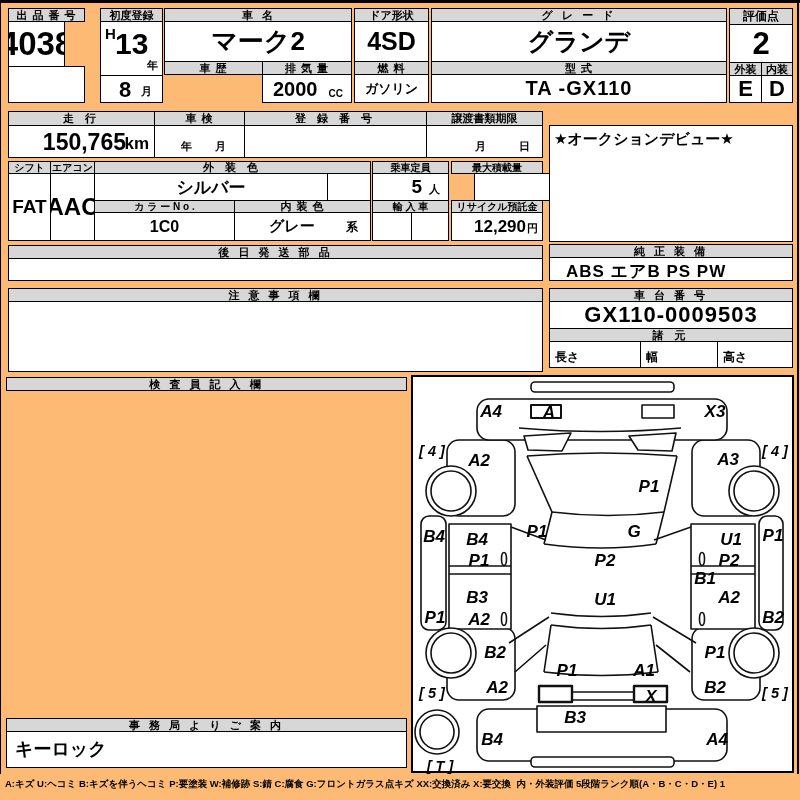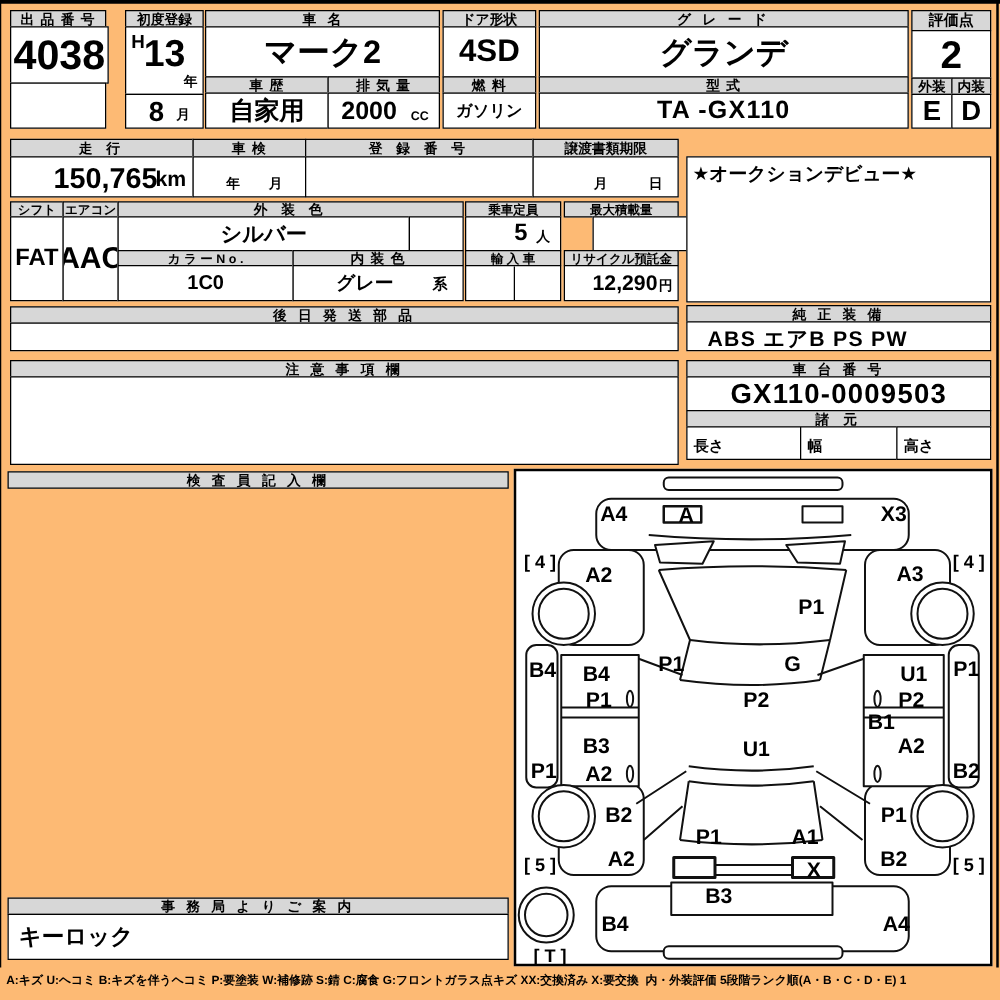--- a/index.html
+++ b/index.html
@@ -21,39 +21,38 @@
 </head>
 <body>
 
 <div id="sheet">
 
   <div class="frame" style="left:0;top:0;width:800px;height:3px;"></div>
   <div class="frame" style="left:0;top:0;width:1px;height:774px;"></div>
   <div class="frame" style="left:797px;top:0;width:2px;height:774px;"></div>
 
   <div class="hdr" style="left:8px;top:8px;width:77px;height:14px;">出 品 番 号</div>
-  <div class="cell ctr" style="left:8px;top:21px;width:79px;height:46px;font-size:33px;font-weight:bold;">4038</div>
+  <div class="cell ctr" style="left:8px;top:21px;width:57px;height:46px;font-size:33px;font-weight:bold;">4038</div>
   <div class="cell" style="left:8px;top:66px;width:77px;height:37px;"></div>
 
   <div class="hdr" style="left:100px;top:8px;width:63px;height:14px;letter-spacing:0;">初度登録</div>
   <div class="cell" style="left:100px;top:21px;width:63px;height:55px;">
     <span class="abs" style="left:4px;top:3px;font-size:15px;font-weight:bold;">H</span>
     <span class="abs" style="left:14px;top:5px;font-size:30px;font-weight:bold;">13</span>
     <span class="abs" style="right:4px;bottom:2px;font-size:11px;font-weight:bold;">年</span>
   </div>
   <div class="cell" style="left:100px;top:75px;width:63px;height:28px;">
     <span class="abs" style="left:18px;top:1px;font-size:22px;font-weight:bold;">8</span>
     <span class="abs" style="right:10px;bottom:3px;font-size:11px;font-weight:bold;">月</span>
   </div>
 
   <div class="hdr" style="left:164px;top:8px;width:188px;height:14px;">車  名</div>
   <div class="cell ctr" style="left:164px;top:21px;width:188px;height:41px;font-size:26px;font-weight:bold;">マーク2</div>
   <div class="hdr" style="left:164px;top:61px;width:99px;height:14px;">車 歴</div>
   <div class="hdr" style="left:262px;top:61px;width:90px;height:14px;">排 気 量</div>
-  <div class="cell ctr" style="left:164px;top:74px;width:99px;height:29px;font-size:20px;font-weight:bold;">自家用</div>
   <div class="cell" style="left:262px;top:74px;width:90px;height:29px;">
     <span class="abs" style="left:10px;top:3px;font-size:20px;font-weight:bold;">2000</span>
     <span class="abs" style="right:8px;bottom:3px;font-size:10px;font-weight:bold;">CC</span>
   </div>
 
   <div class="hdr" style="left:354px;top:8px;width:75px;height:14px;letter-spacing:0;">ドア形状</div>
   <div class="cell ctr" style="left:354px;top:21px;width:75px;height:41px;font-size:25px;font-weight:bold;">4SD</div>
   <div class="hdr" style="left:354px;top:61px;width:75px;height:14px;">燃 料</div>
   <div class="cell ctr" style="left:354px;top:74px;width:75px;height:29px;font-size:13px;font-weight:bold;">ガソリン</div>
 
@@ -211,21 +210,21 @@
 
         <rect x="124" y="329" width="129" height="26"></rect>
         <path d="M159,315 L221,315 M159,323 L221,323" fill="none"></path>
         <rect x="126" y="309" width="33" height="16" stroke-width="2.4"></rect>
         <rect x="221" y="309" width="33" height="16" stroke-width="2.4"></rect>
 
         <circle cx="24" cy="355" r="22"></circle>
           <circle cx="24" cy="355" r="17"></circle>
       </g>
     </svg>
-    <div class="abs" style="left:0;top:0;width:339px;height:394px;">
+    <div class="abs" style="left:0;top:0;width:339px;height:394px;font-style:italic;">
         <span class="dmg" style="left: 78px; top: 34px;">A4</span>
         <span class="dmg" style="left: 136px; top: 35px;">A</span>
         <span class="dmg" style="left: 302px; top: 34px;">X3</span>
         <span class="dmg br" style="left: 19px; top: 74px;">[ 4 ]</span>
         <span class="dmg br" style="left: 362px; top: 74px;">[ 4 ]</span>
         <span class="dmg" style="left: 66px; top: 83px;">A2</span>
         <span class="dmg" style="left: 315px; top: 82px;">A3</span>
         <span class="dmg" style="left: 236px; top: 109px;">P1</span>
         <span class="dmg" style="left: 124px; top: 154px;">P1</span>
         <span class="dmg" style="left: 221px; top: 154px;">G</span>

